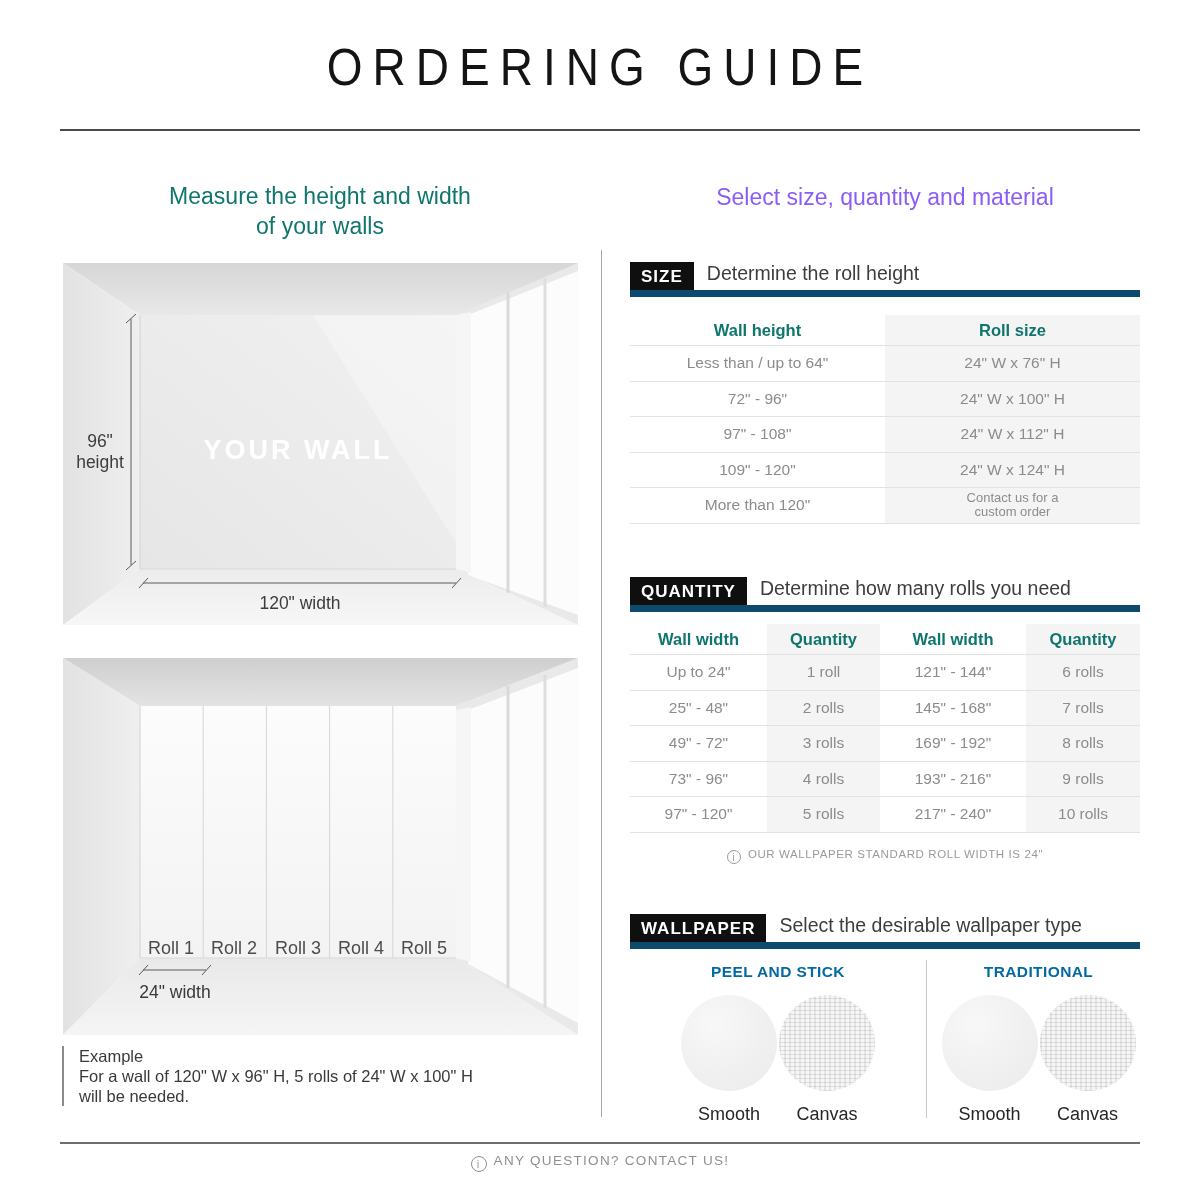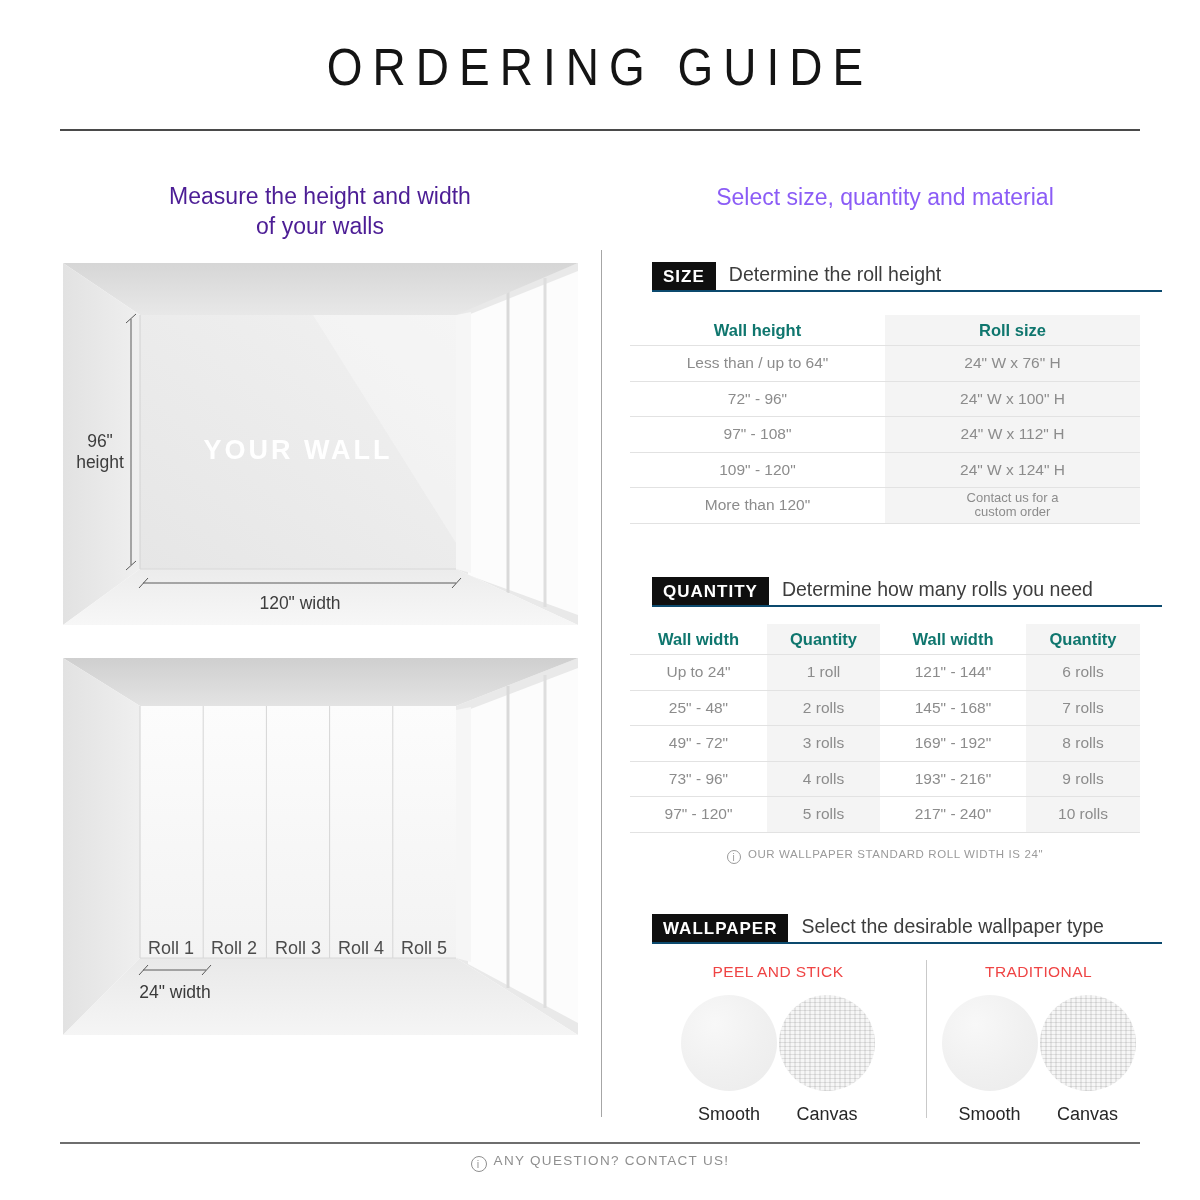--- a/index.html
+++ b/index.html
@@ -16,21 +16,21 @@
     font-size:46px; font-weight:300; letter-spacing:10px; color:#141414;
     transform:scaleY(1.12); transform-origin:center;
   }
   .rule { background:#4a4a4a; height:2px; }
   .title-rule { top:129px; left:60px; width:1080px; }
   .footer-rule { top:1142px; left:60px; width:1080px; background:#6e6e6e; }
 
   
   .left-heading {
     top:181px; left:60px; width:520px; text-align:center;
-    font-size:23px; line-height:30px; font-weight:500; color:#4c1d95;
+    font-size:23px; line-height:30px; font-weight:500; color:#0f766e;
   }
   .right-heading {
     top:184px; left:630px; width:510px; text-align:center;
     font-size:23px; font-weight:500; color:#8b5cf6;
   }
 
   .col-divider { top:250px; left:601px; width:1px; height:867px; background:#a6a6a6; }
 
   
   .room1 { top:263px; left:63px; }
@@ -38,22 +38,22 @@
   svg { display:block; font-family:"Liberation Sans", sans-serif; }
 
   
   .example {
     top:1046px; left:62px; width:525px; border-left:2px solid #8a8a8a;
     padding-left:15px; font-size:16.5px; line-height:20px; color:#3a3a3a;
   }
 
   
   .section-header {
-    left:652px; width:510px; display:flex; align-items:center;
-    border-bottom:2px solid #0c4a6e;
+    left:630px; width:510px; display:flex; align-items:flex-start;
+    border-bottom:7px solid #0c4a6e;
   }
   .section-label {
     background:#0f0f0f; color:#ffffff; font-size:17px; font-weight:700;
     letter-spacing:1px; padding:4px 11px 3px 11px; line-height:21px;
   }
   .section-subtitle { font-size:19.5px; color:#3d3d3d; margin-left:13px; padding-bottom:3px; }
   .size-header     { top:262px; }
   .quantity-header { top:577px; }
   .material-header { top:914px; }
 
@@ -85,21 +85,21 @@
     font-size:13.5px; letter-spacing:1.3px; color:#8f8f8f;
   }
   .footer-note .info-icon { width:16px; height:16px; line-height:15px; font-size:11px; border-color:#8f8f8f; }
 
   
   .material-body { top:956px; left:630px; width:510px; display:flex; }
   .mat-group { display:flex; flex-direction:column; align-items:center; }
   .mat-group.g1 { width:296px; }
   .mat-group.g2 { width:203px; margin-left:10px; }
   .mat-divider { width:1px; height:158px; background:#c9c9c9; margin-top:4px; }
-  .mat-title { font-size:15.5px; font-weight:400; letter-spacing:0.4px; color:#ef4444; margin-top:7px; }
+  .mat-title { font-size:15.5px; font-weight:700; letter-spacing:0.4px; color:#0369a1; margin-top:7px; }
   .mat-options { display:flex; margin-top:14px; }
   .mat-option { width:98px; display:flex; flex-direction:column; align-items:center; }
   .swatch { width:96px; height:96px; border-radius:50%; }
   .texture-smooth {
     background: radial-gradient(circle at 35% 30%, #f8f8f8 0%, #f0f0f0 55%, #ebebeb 100%);
   }
   .texture-fabric {
     background-color:#f2f2f2;
     background-image:
       repeating-linear-gradient(0deg, rgba(120,120,120,0.10) 0 1px, transparent 1px 3px),
@@ -222,20 +222,25 @@
       <text x="361" y="296" text-anchor="middle" font-size="18" fill="#4c4c4c">Roll 5</text>
       <g stroke="#5a5a5a" stroke-width="1">
         <line x1="80" y1="312" x2="143" y2="312"></line>
         <line x1="76" y1="317" x2="85" y2="307"></line>
         <line x1="139" y1="317" x2="148" y2="307"></line>
       </g>
       <text x="112" y="340" text-anchor="middle" font-size="17.5" fill="#3a3a3a">24" width</text>
     </svg>
   </div>
 
+  <div class="abs example">
+    <div>Example</div>
+    <div>For a wall of 120" W x 96" H, 5 rolls of 24" W x 100" H</div>
+    <div>will be needed.</div>
+  </div>
 
   <div class="abs section-header size-header">
     <span class="section-label">SIZE</span>
     <span class="section-subtitle">Determine the roll height</span>
   </div>
   <div class="abs tbl size-table">
     <div class="trow hdr">
       <div class="tcell c-half">Wall height</div>
       <div class="tcell c-half shade">Roll size</div>
     </div>

